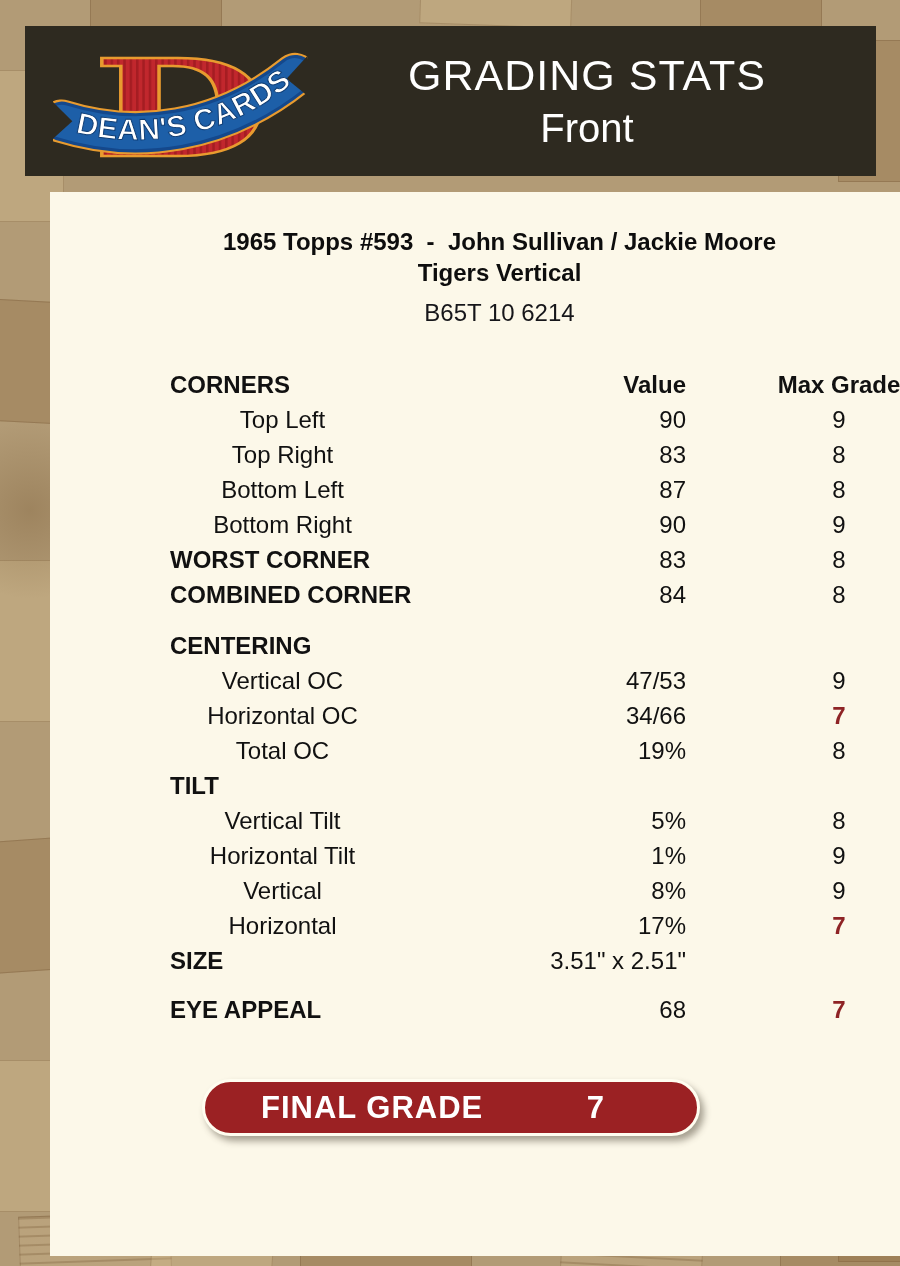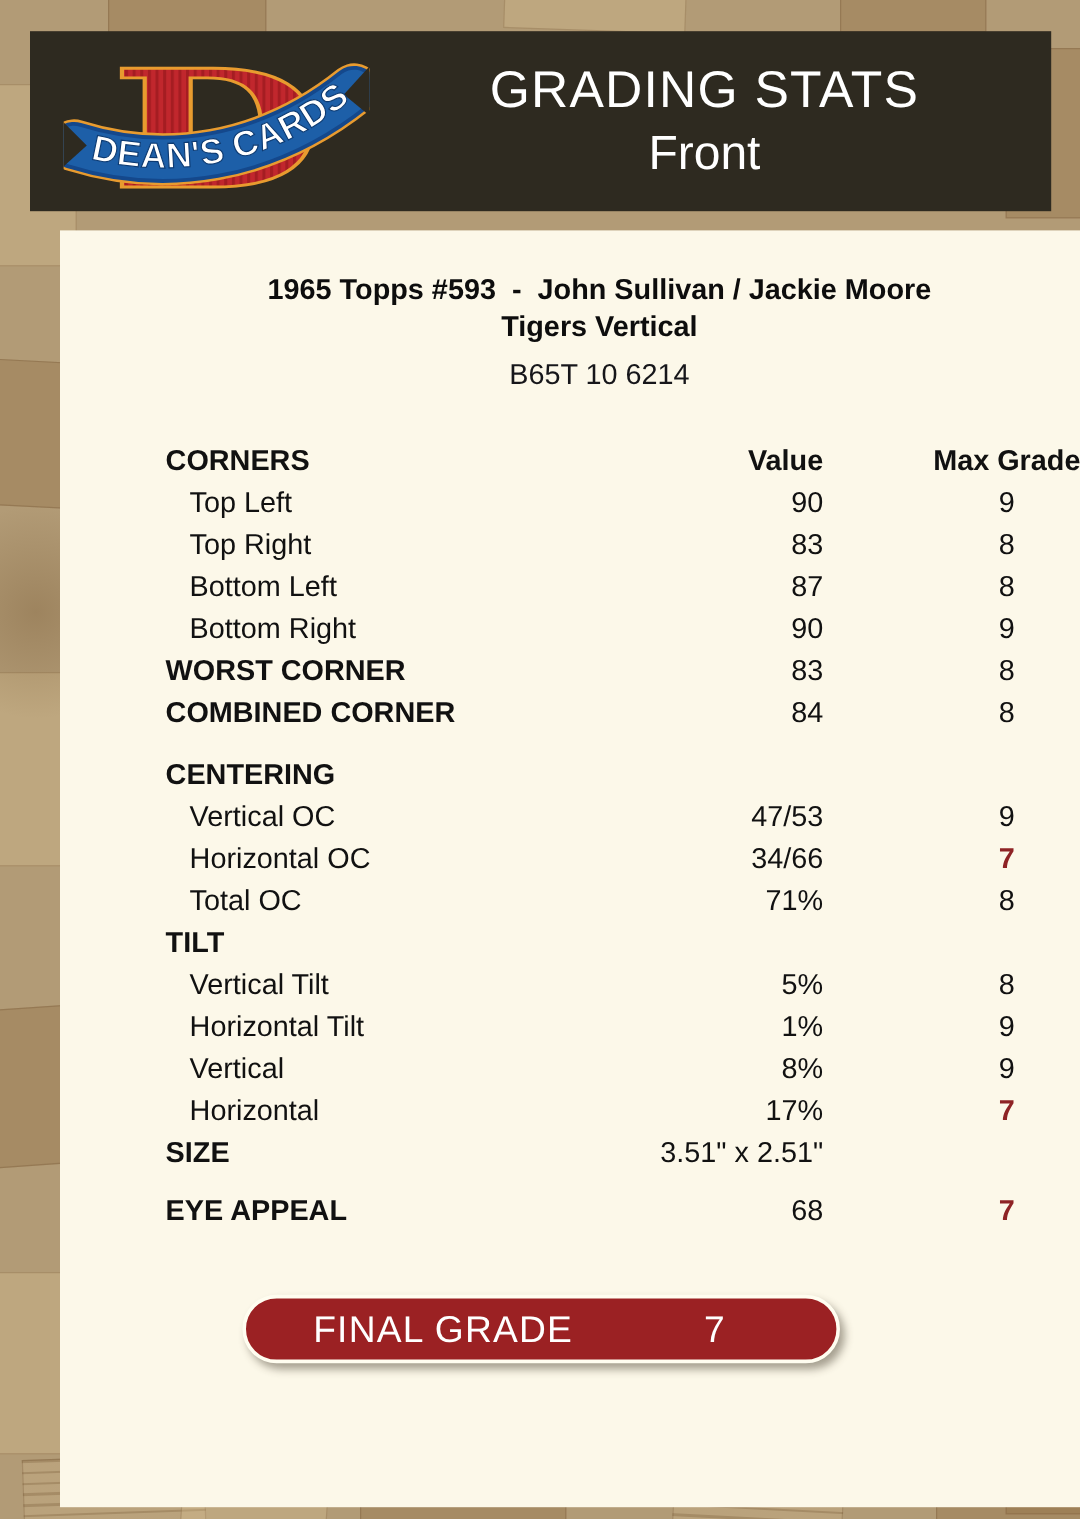--- a/index.html
+++ b/index.html
@@ -67,37 +67,37 @@
   }
   .card-title {
     margin-top:34px; text-align:center; font-weight:bold; font-size:24px;
     line-height:31px; color:#0d0d0d;
   }
   .card-serial { margin-top:11px; text-align:center; font-size:24px; color:#16161a; }
 
   
   .stats { margin-top:40px; }
   .row { display:flex; align-items:center; height:35px; font-size:24px; }
-  .col-label { flex:1; padding-left:88px; }
-  .col-label.indent { padding-left:108px; }
+  .col-label { flex:1; padding-left:120px; }
+  .col-label.indent { padding-left:69px;text-align:center; }
   .col-value { width:240px; text-align:right; padding-right:43px; }
   .col-grade { width:220px; text-align:center; }
   .bold { font-weight:bold; }
   .gap-above { margin-top:16px; }
   .gap-above-sm { margin-top:14px; }
   .red { color:#8e2325; font-weight:bold; }
 
   
   .final-grade {
     margin:52px 0 0 152px; width:498px; height:57px;
     background:#9b2123; border:3px solid #fffdf0; border-radius:30px;
     box-shadow:4px 5px 7px rgba(60,50,35,.45);
     display:flex; align-items:center; justify-content:space-between;
     padding:0 92px 0 56px; box-sizing:border-box;
-    color:#ffffff; font-weight:normal; font-size:31px; letter-spacing:1px;text-align:center;
+    color:#ffffff; font-weight:bold; font-size:31px; letter-spacing:1px;text-align:center;
   }
 </style>
 </head>
 <body>
 
 <div class="page">
 
   <div class="collage">
     <div class="thumb t1"></div>
     <div class="thumb t2 dark"></div>
@@ -213,21 +213,21 @@
         <div class="col-value">47/53</div>
         <div class="col-grade">9</div>
       </div>
       <div class="row">
         <div class="col-label indent">Horizontal OC</div>
         <div class="col-value">34/66</div>
         <div class="col-grade red">7</div>
       </div>
       <div class="row">
         <div class="col-label indent">Total OC</div>
-        <div class="col-value">71%</div>
+        <div class="col-value">19%</div>
         <div class="col-grade">8</div>
       </div>
 
       <div class="row">
         <div class="col-label bold">TILT</div>
         <div class="col-value"></div>
         <div class="col-grade"></div>
       </div>
       <div class="row">
         <div class="col-label indent">Vertical Tilt</div>

